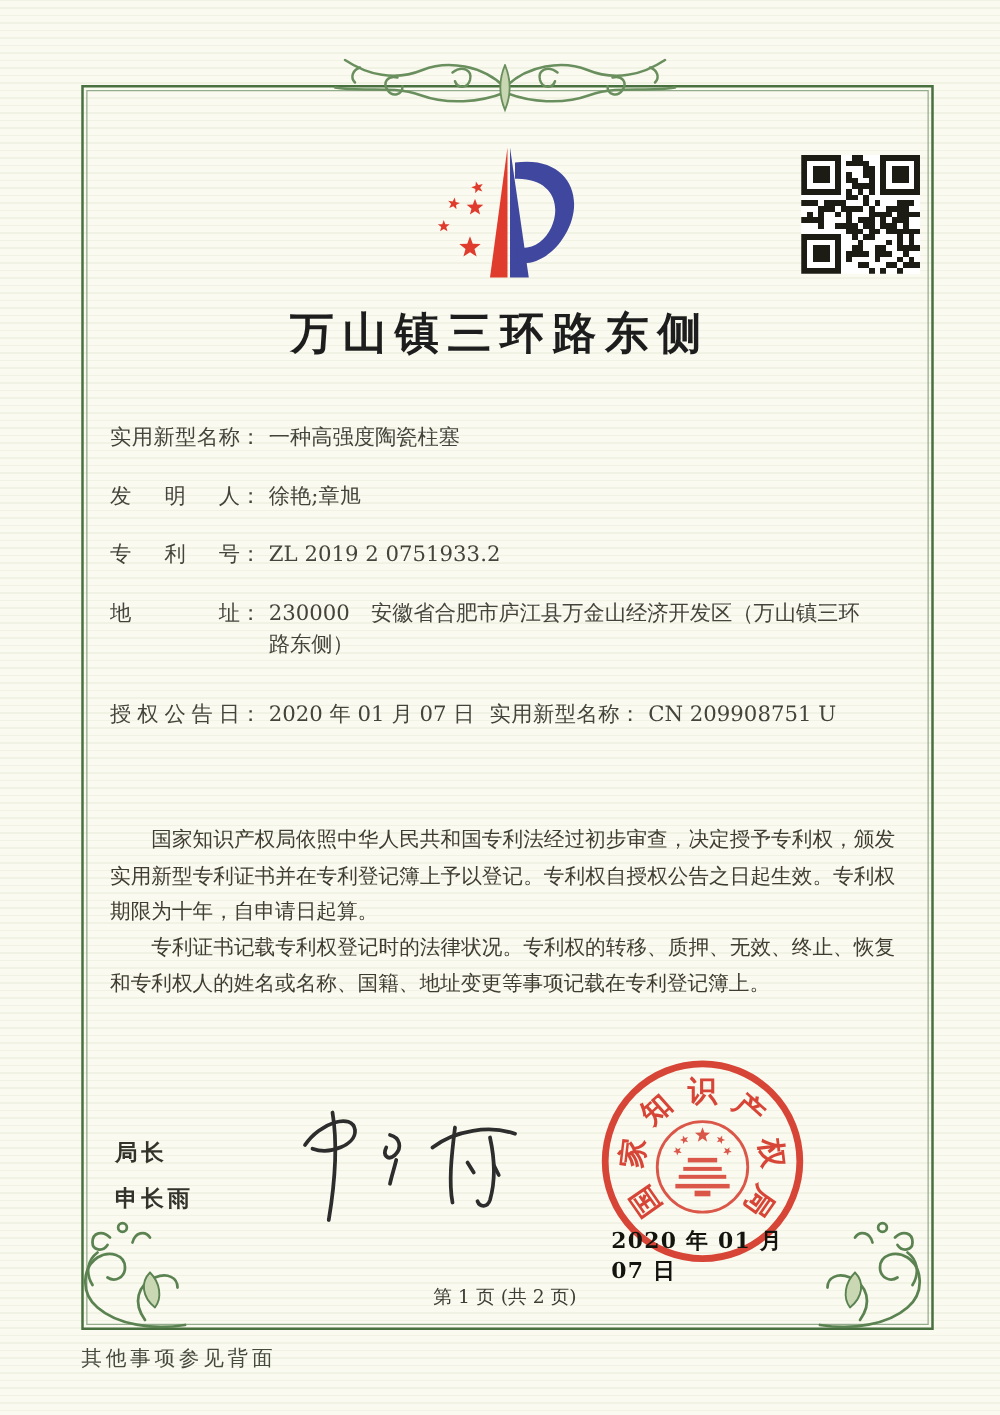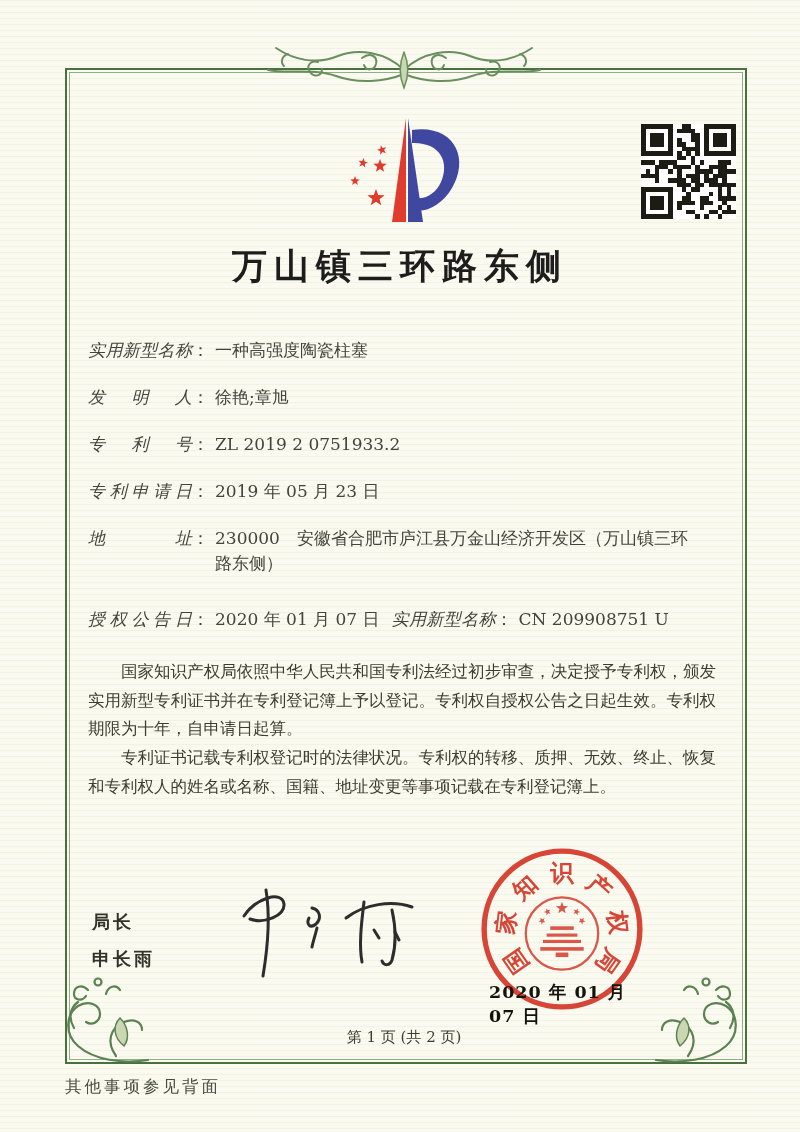--- a/index.html
+++ b/index.html
@@ -14,21 +14,21 @@
   
   .frame{position:absolute;left:65px;top:68px;width:678px;height:992px;border:2px solid #49713f;}
   .frame::after{content:"";position:absolute;inset:2px;border:1px solid #93ac8c;}
   .cert-no{position:absolute;left:94px;top:112px;font-size:17px;letter-spacing:2px;color:#4a4a42;}
   .logo{position:absolute;left:330px;top:110px;width:148px;height:122px;}
   .qr{position:absolute;left:641px;top:124px;width:95px;height:95px;}
   .title{position:absolute;left:0;top:243px;width:100%;text-align:center;
          font-size:35px;font-weight:bold;letter-spacing:7px;color:#1d1d1d;}
   .fields{position:absolute;left:88px;top:338px;width:640px;font-size:17px;}
   .field-row{margin-bottom:22px;line-height:25px;}
-  .flabel{display:inline-block;width:104px;text-align:justify;text-align-last:justify;color:#45443c;vertical-align:top;font-style:italic;}
+  .flabel{display:inline-block;width:104px;text-align:justify;text-align-last:justify;color:#45443c;vertical-align:top;}
   .colon{margin-right:6px;}
   .fvalue{display:inline-block;max-width:486px;vertical-align:top;color:#45443c;}
   .announce{display:flex;gap:12px;margin-top:31px;}
   .pair{white-space:nowrap;}
   .body-text{position:absolute;left:88px;top:658px;width:628px;font-size:16.5px;
              line-height:1.74;text-align:justify;color:#3f3c31;}
   .body-text p{margin:0;text-indent:2em;}
   .officer{position:absolute;left:92px;top:910px;font-size:18px;letter-spacing:3px;color:#33332b;}
   .officer div{margin-bottom:13px;font-weight:bold;}
   .signature{position:absolute;left:216px;top:874px;width:205px;height:112px;}
@@ -251,23 +251,20 @@
   <div class="fields">
     <div class="field-row">
       <span class="flabel">实用新型名称</span><span class="colon">：</span><span class="fvalue">一种高强度陶瓷柱塞</span>
     </div>
     <div class="field-row">
       <span class="flabel">发明人</span><span class="colon">：</span><span class="fvalue">徐艳;章旭</span>
     </div>
     <div class="field-row">
       <span class="flabel">专利号</span><span class="colon">：</span><span class="fvalue">ZL 2019 2 0751933.2</span>
     </div>
-    <div class="field-row">
-      <span class="flabel">专利申请日</span><span class="colon">：</span><span class="fvalue">2019 年 05 月 23 日</span>
-    </div>
     <div class="field-row" style="margin-bottom:14px;">
       <span class="flabel">地址</span><span class="colon">：</span><span class="fvalue">230000　安徽省合肥市庐江县万金山经济开发区（万山镇三环路东侧）</span>
     </div>
     <div class="field-row announce">
       <span class="pair">
         <span class="flabel">授权公告日</span><span class="colon">：</span><span>2020 年 01 月 07 日</span>
       </span>
       <span class="pair">
         <span class="flabel">实用新型名称</span><span class="colon">：</span><span>CN 209908751 U</span>
       </span>

